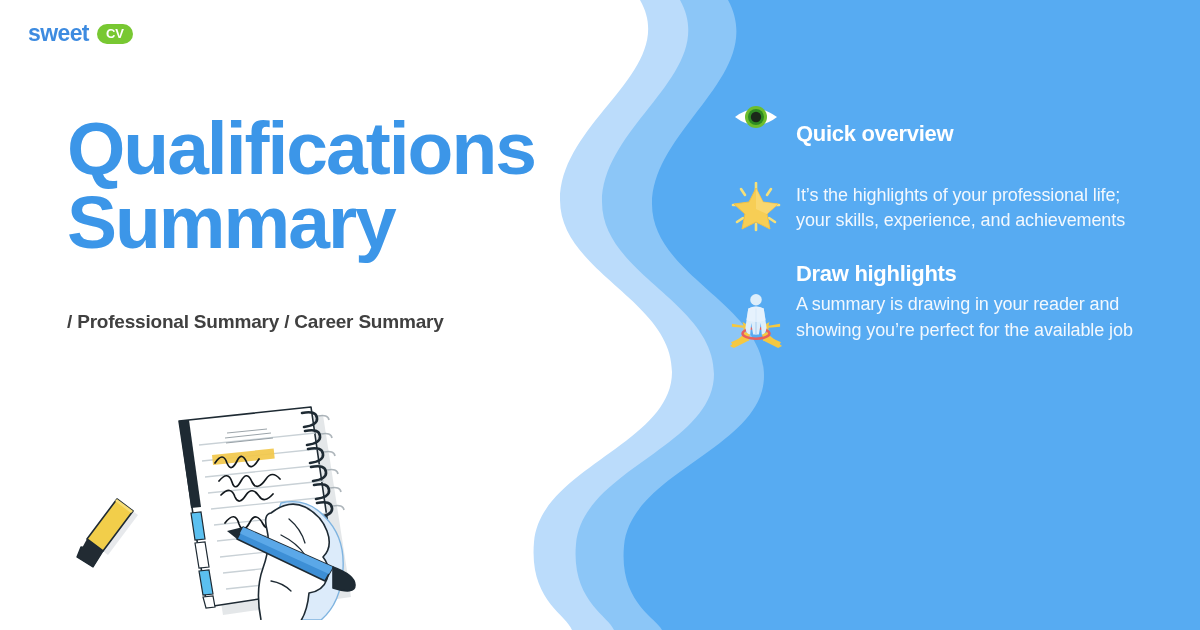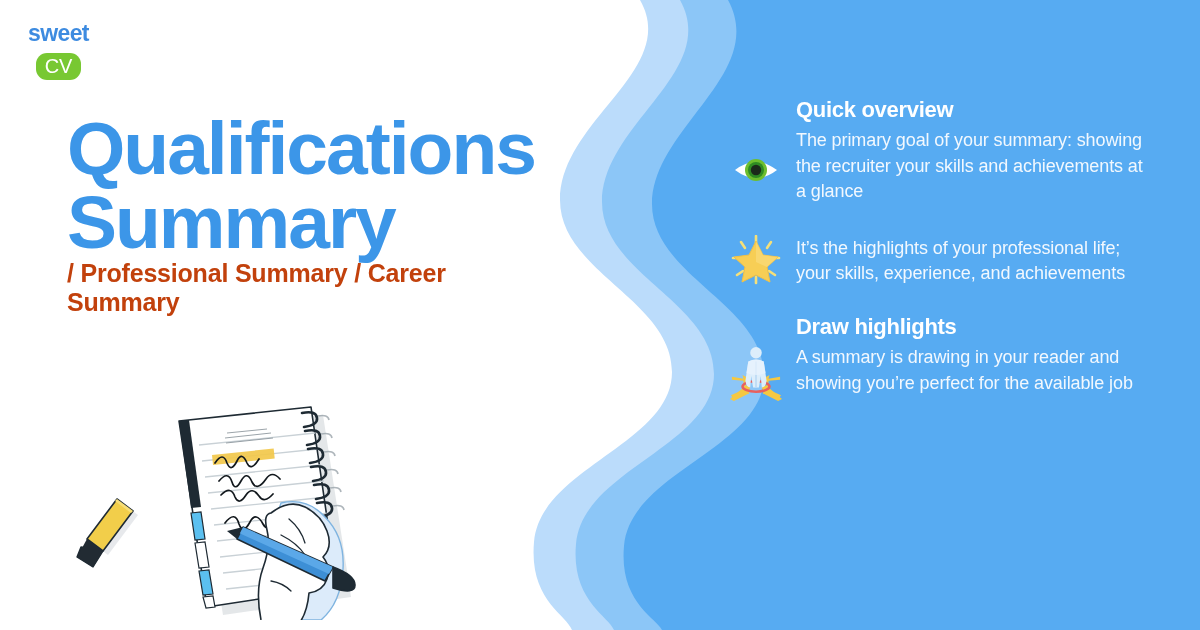--- a/index.html
+++ b/index.html
@@ -35,36 +35,35 @@
   }
 
   
   .logo {
     position: absolute;
     left: 28px;
     top: 22px;
     display: flex;
     align-items: center;
     gap: 8px;
-    flex-direction: column;
   }
   .logo-word {
     font-size: 23px;
     font-weight: bold;
     color: #3D8BE0;
     letter-spacing: -0.6px;
     line-height: 1;
   }
   .logo-badge {
     background: #78C832;
     border-radius: 11px;
     padding: 3px 9px 4px 9px;
     color: #ffffff;
-    font-size: 20px;
-    font-weight: normal;
+    font-size: 13px;
+    font-weight: bold;
     line-height: 1;
     letter-spacing: -0.2px;
   }
 
   
   .left-col {
     position: absolute;
     left: 67px;
     top: 112px;
     width: 480px;
@@ -72,23 +71,24 @@
   .headline {
     font-size: 75px;
     line-height: 0.98;
     font-weight: bold;
     color: #3C96E8;
     letter-spacing: -2px;
     margin: 0;
     white-space: pre-line;
   }
   .subhead {
-    font-size: 25px;
-    font-weight: bold;
-    color: #c2410c;
+    margin-top: 52px;
+    font-size: 19px;
+    font-weight: bold;
+    color: #404040;
     letter-spacing: -0.2px;
   }
 
   
   .illustration {
     position: absolute;
     left: 75px;
     top: 395px;
     width: 320px;
     height: 225px;
@@ -276,21 +276,20 @@
       <div class="feature-icon">
         <svg width="46" height="34" viewBox="0 0 46 34" xmlns="http://www.w3.org/2000/svg">
           <path d="M 2 17 q 21 -16 42 0 q -21 16 -42 0 Z" fill="#FFFFFF"></path>
           <circle cx="23" cy="17" r="11" fill="#6DBE2E"></circle>
           <circle cx="23" cy="17" r="8" fill="#2E8B22"></circle>
           <circle cx="23" cy="17" r="5.2" fill="#1B2A1A"></circle>
         </svg>
       </div>
       <div class="feature-body">
         <div class="feature-title">Quick overview</div>
-        <div class="feature-desc">The primary goal of your summary: showing the recruiter your skills and achievements at a glance</div>
       </div>
     </div>
 
     <div class="feature">
       <div class="feature-icon">
         <svg width="52" height="50" viewBox="0 0 52 50" xmlns="http://www.w3.org/2000/svg">
           <g stroke="#F5E07A" stroke-width="2.6" stroke-linecap="round">
             <line x1="26" y1="1" x2="26" y2="8"></line>
             <line x1="11" y1="7" x2="15" y2="13"></line>
             <line x1="41" y1="7" x2="37" y2="13"></line>

